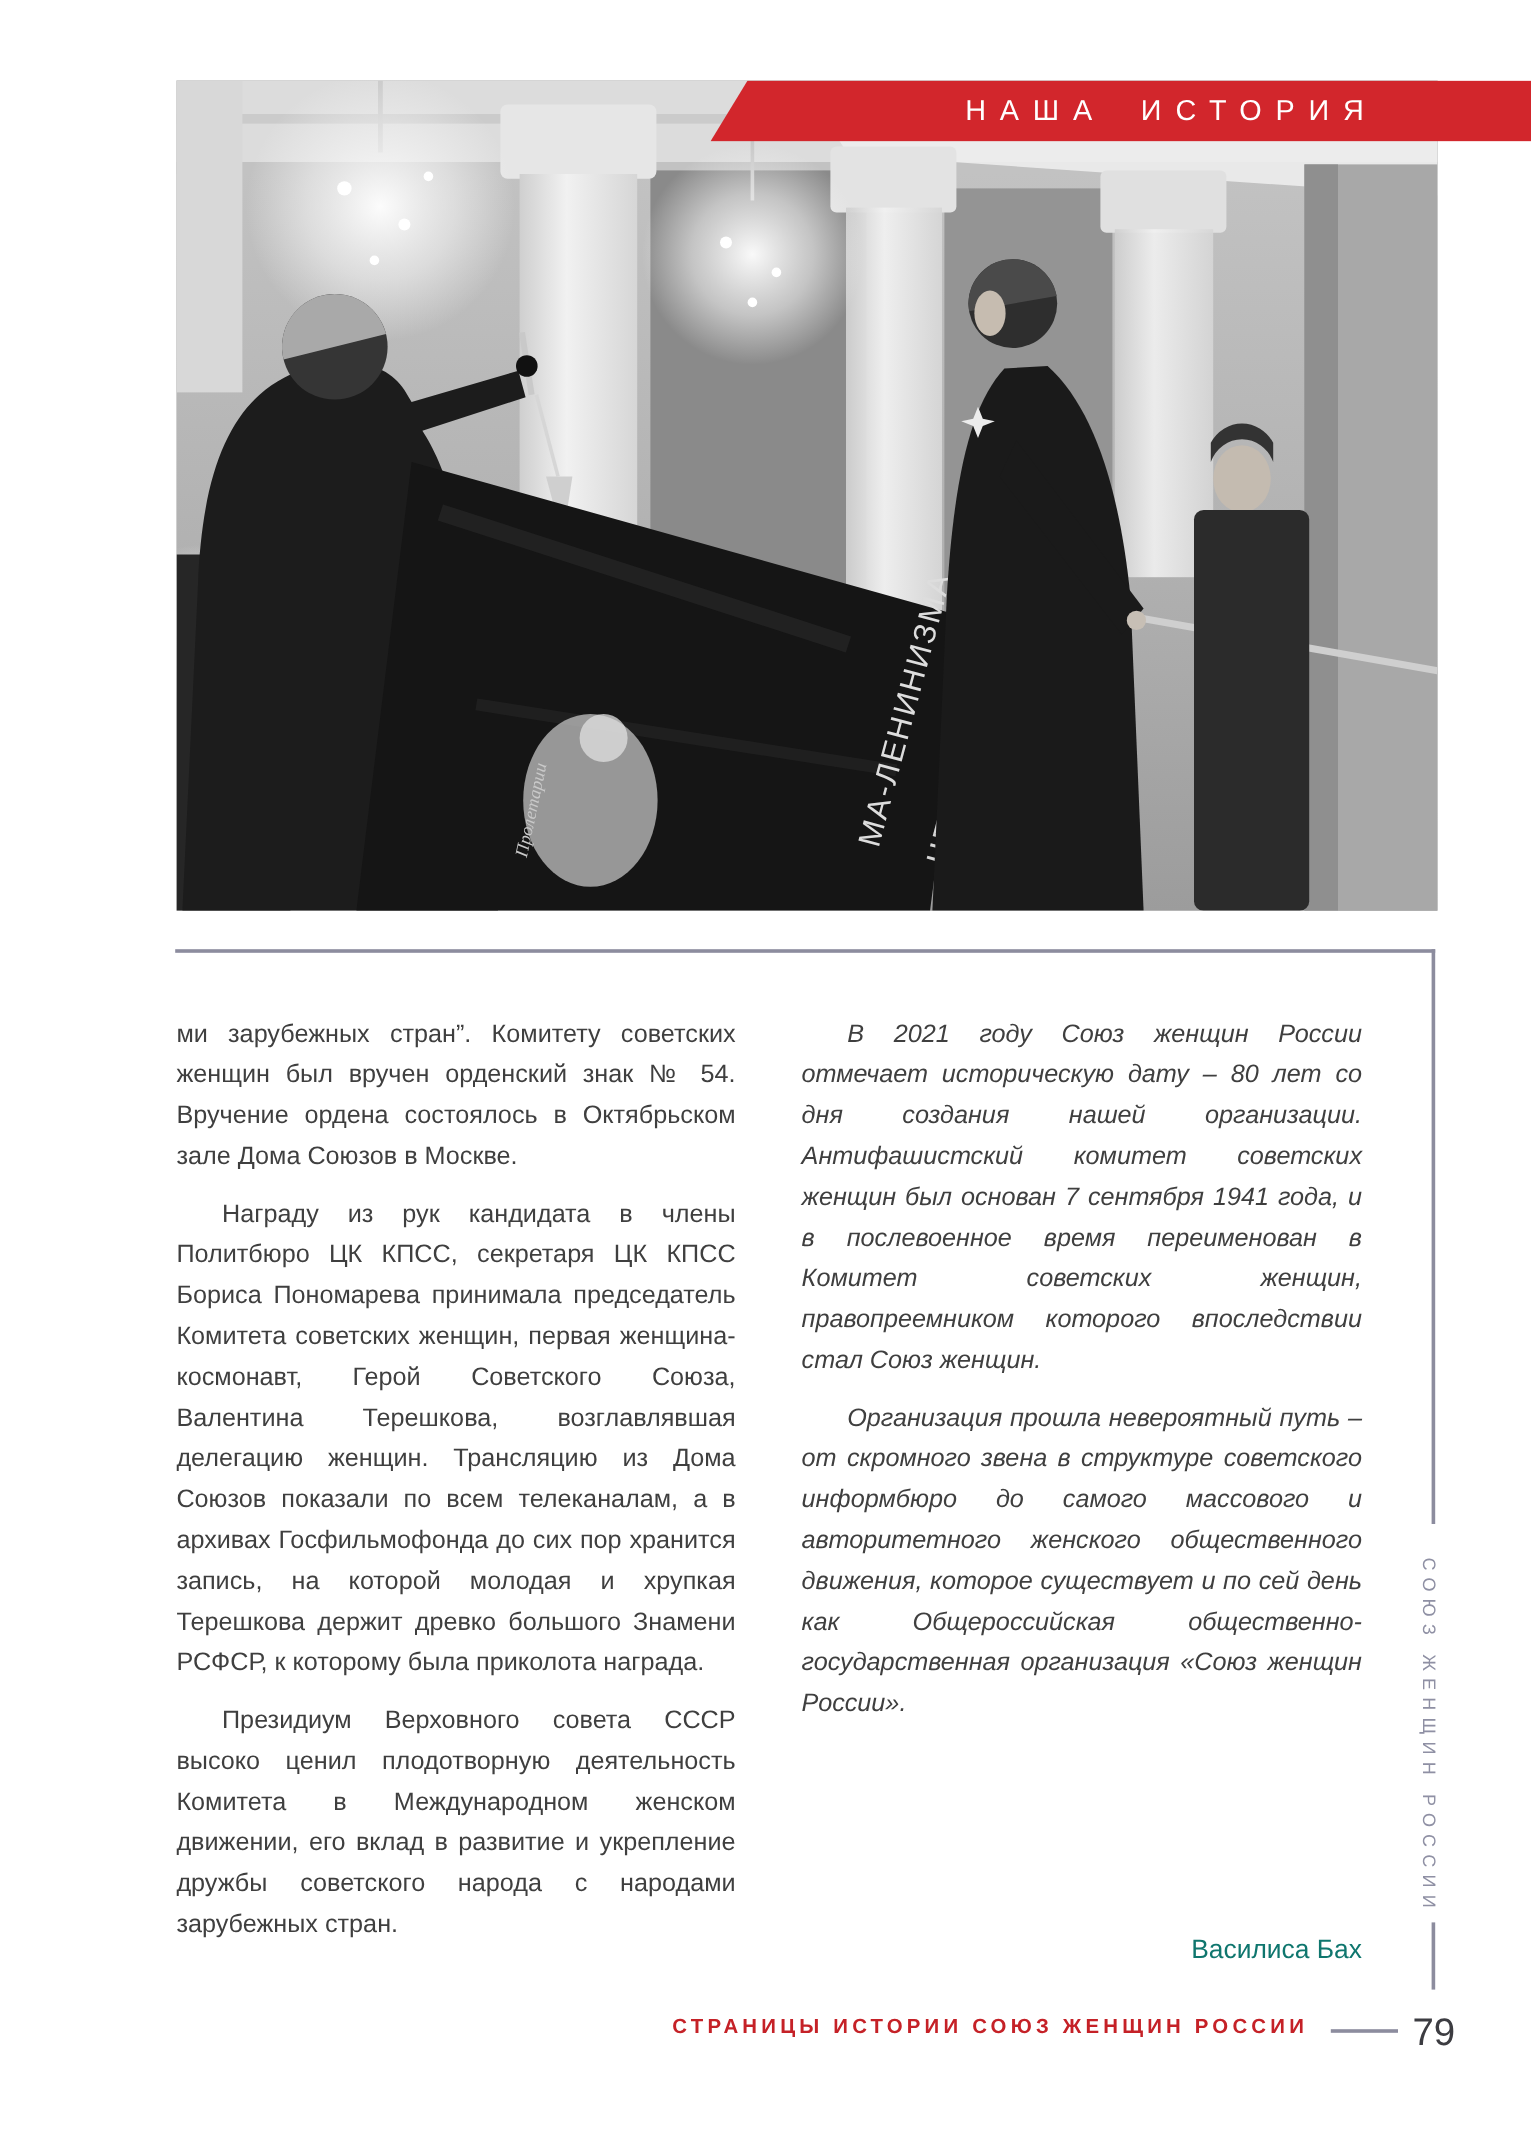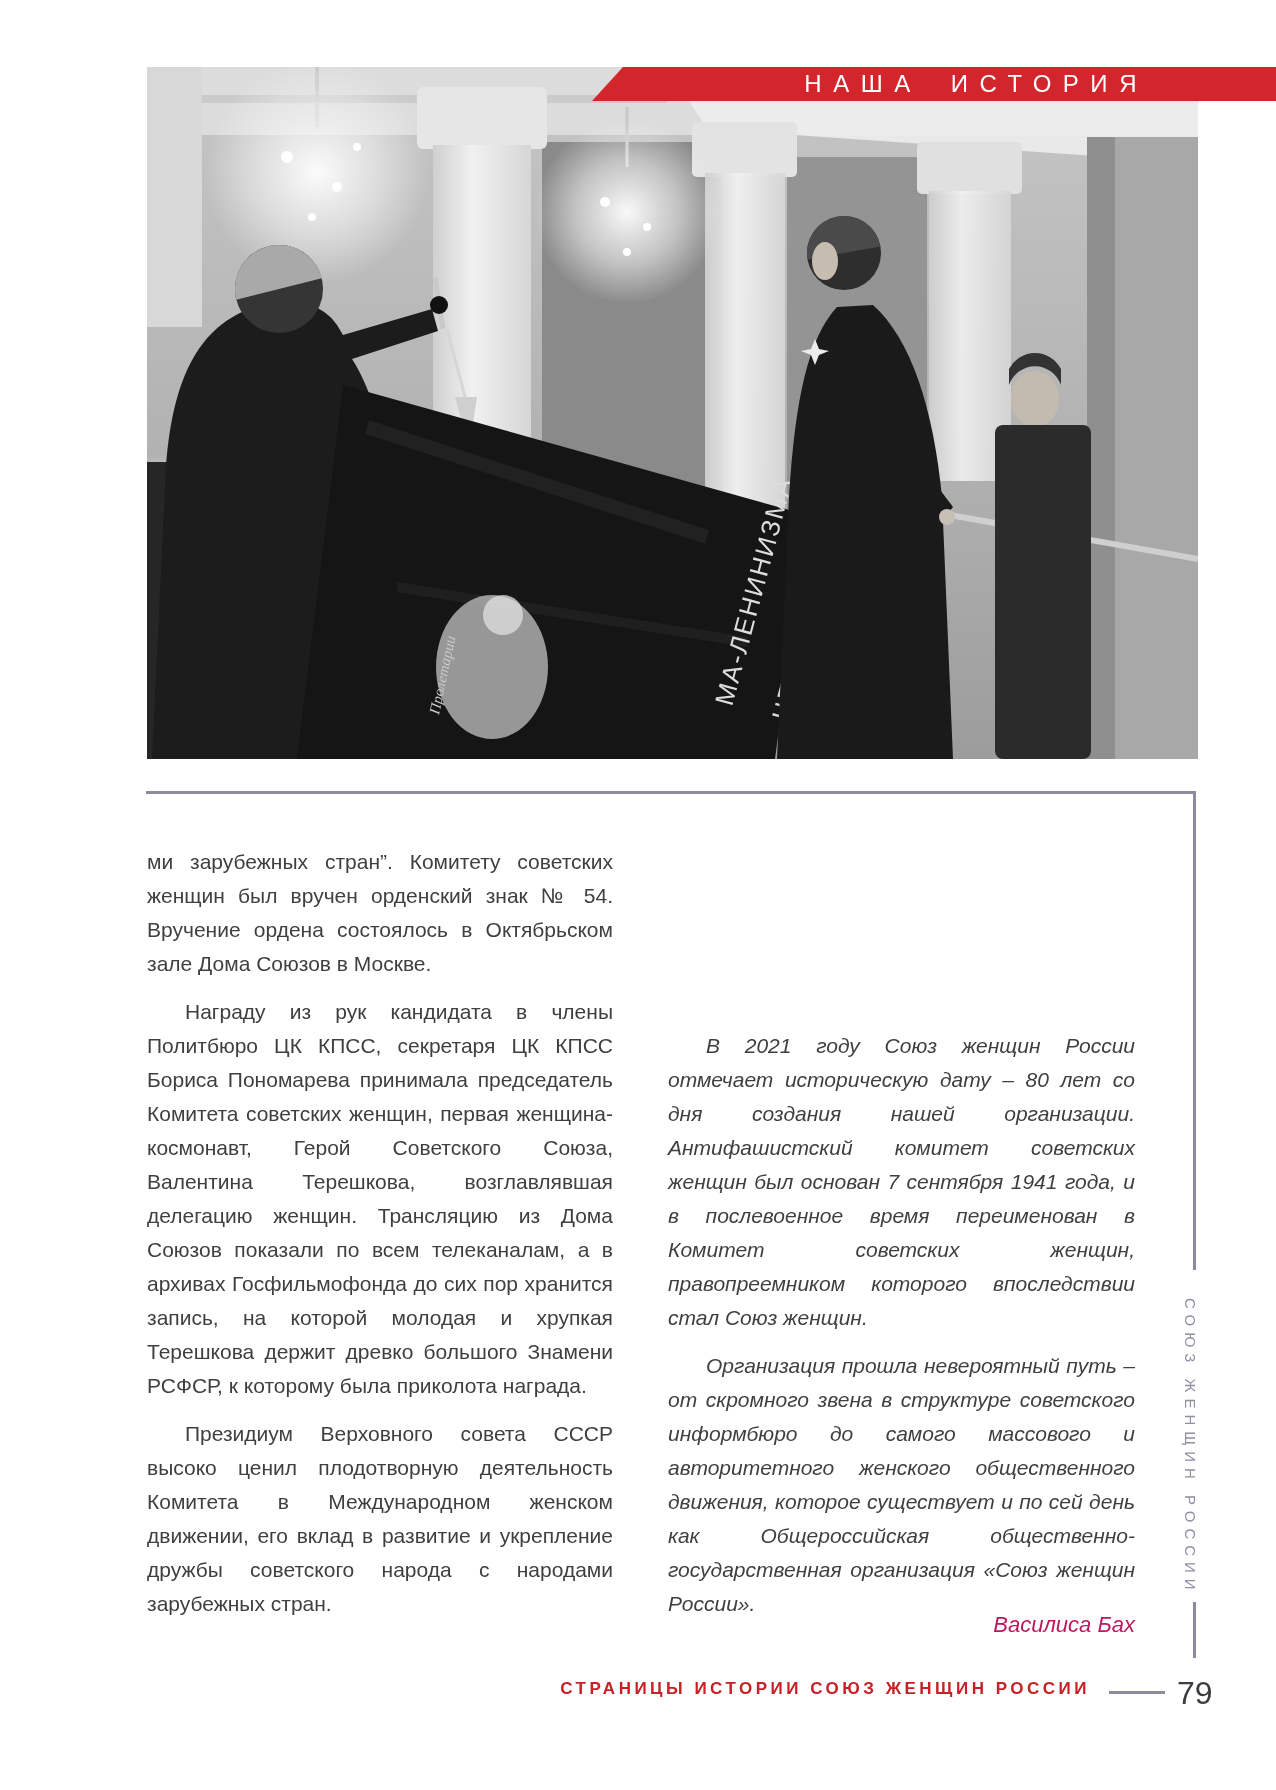--- a/index.html
+++ b/index.html
@@ -7,21 +7,21 @@
     position:relative;width:1276px;height:1790px;background:#ffffff;
     font-family:"Liberation Sans",sans-serif;overflow:hidden;
   }
   
   .photo{
     position:absolute;left:147px;top:67px;width:1051px;height:692px;
     background:#bdbdbd;overflow:hidden;
   }
   
   .banner{
-    position:absolute;left:580px;top:67px;width:696px;height:34px;
+    position:absolute;left:580px;top:67px;width:696px;height:51px;
     background:#d2262c;z-index:6;
     clip-path:polygon(43px 0,100% 0,100% 100%,12px 100%);
     display:flex;align-items:center;justify-content:flex-end;
     box-sizing:border-box;padding-right:128px;
   }
   .banner-text{
     color:#ffffff;font-size:24px;font-weight:400;
     letter-spacing:.48em;word-spacing:.45em;white-space:nowrap;
   }
   
@@ -30,29 +30,29 @@
   .v-line-bottom{position:absolute;left:1193px;top:1602px;width:3px;height:56px;background:#8c8c9e;}
   .vertical-label{
     position:absolute;left:1182px;top:1298px;height:300px;
     writing-mode:vertical-rl;white-space:nowrap;
     color:#8f90a4;font-size:15px;letter-spacing:6px;
   }
   
   .columns{
     position:absolute;left:147px;top:845px;width:988px;
     display:flex;gap:55px;color:#3f3f3f;
-    font-size:21px;line-height:34px;align-items:flex-end;
+    font-size:21px;line-height:34px;
   }
   .col{width:466px;}
   .col-right{width:467px;font-style:italic;}
   .columns p{margin:0 0 14px 0;text-align:justify;text-indent:38px;}
   .columns p.no-indent{text-indent:0;}
   .byline{
     position:absolute;right:141px;top:1612px;
-    font-style:italic;font-size:22px;color:#be185d;
+    font-size:22px;color:#0f766e;
   }
   
   .footer-title{
     position:absolute;left:147px;top:1679px;width:943px;
     text-align:right;color:#c52127;font-weight:bold;
     font-size:17px;letter-spacing:3.5px;white-space:nowrap;
   }
   .footer-dash{position:absolute;left:1109px;top:1691px;width:56px;height:3px;background:#8c8c9e;}
   .page-number{position:absolute;left:1177px;top:1675px;font-size:32px;color:#3c3c41;}
 </style>

